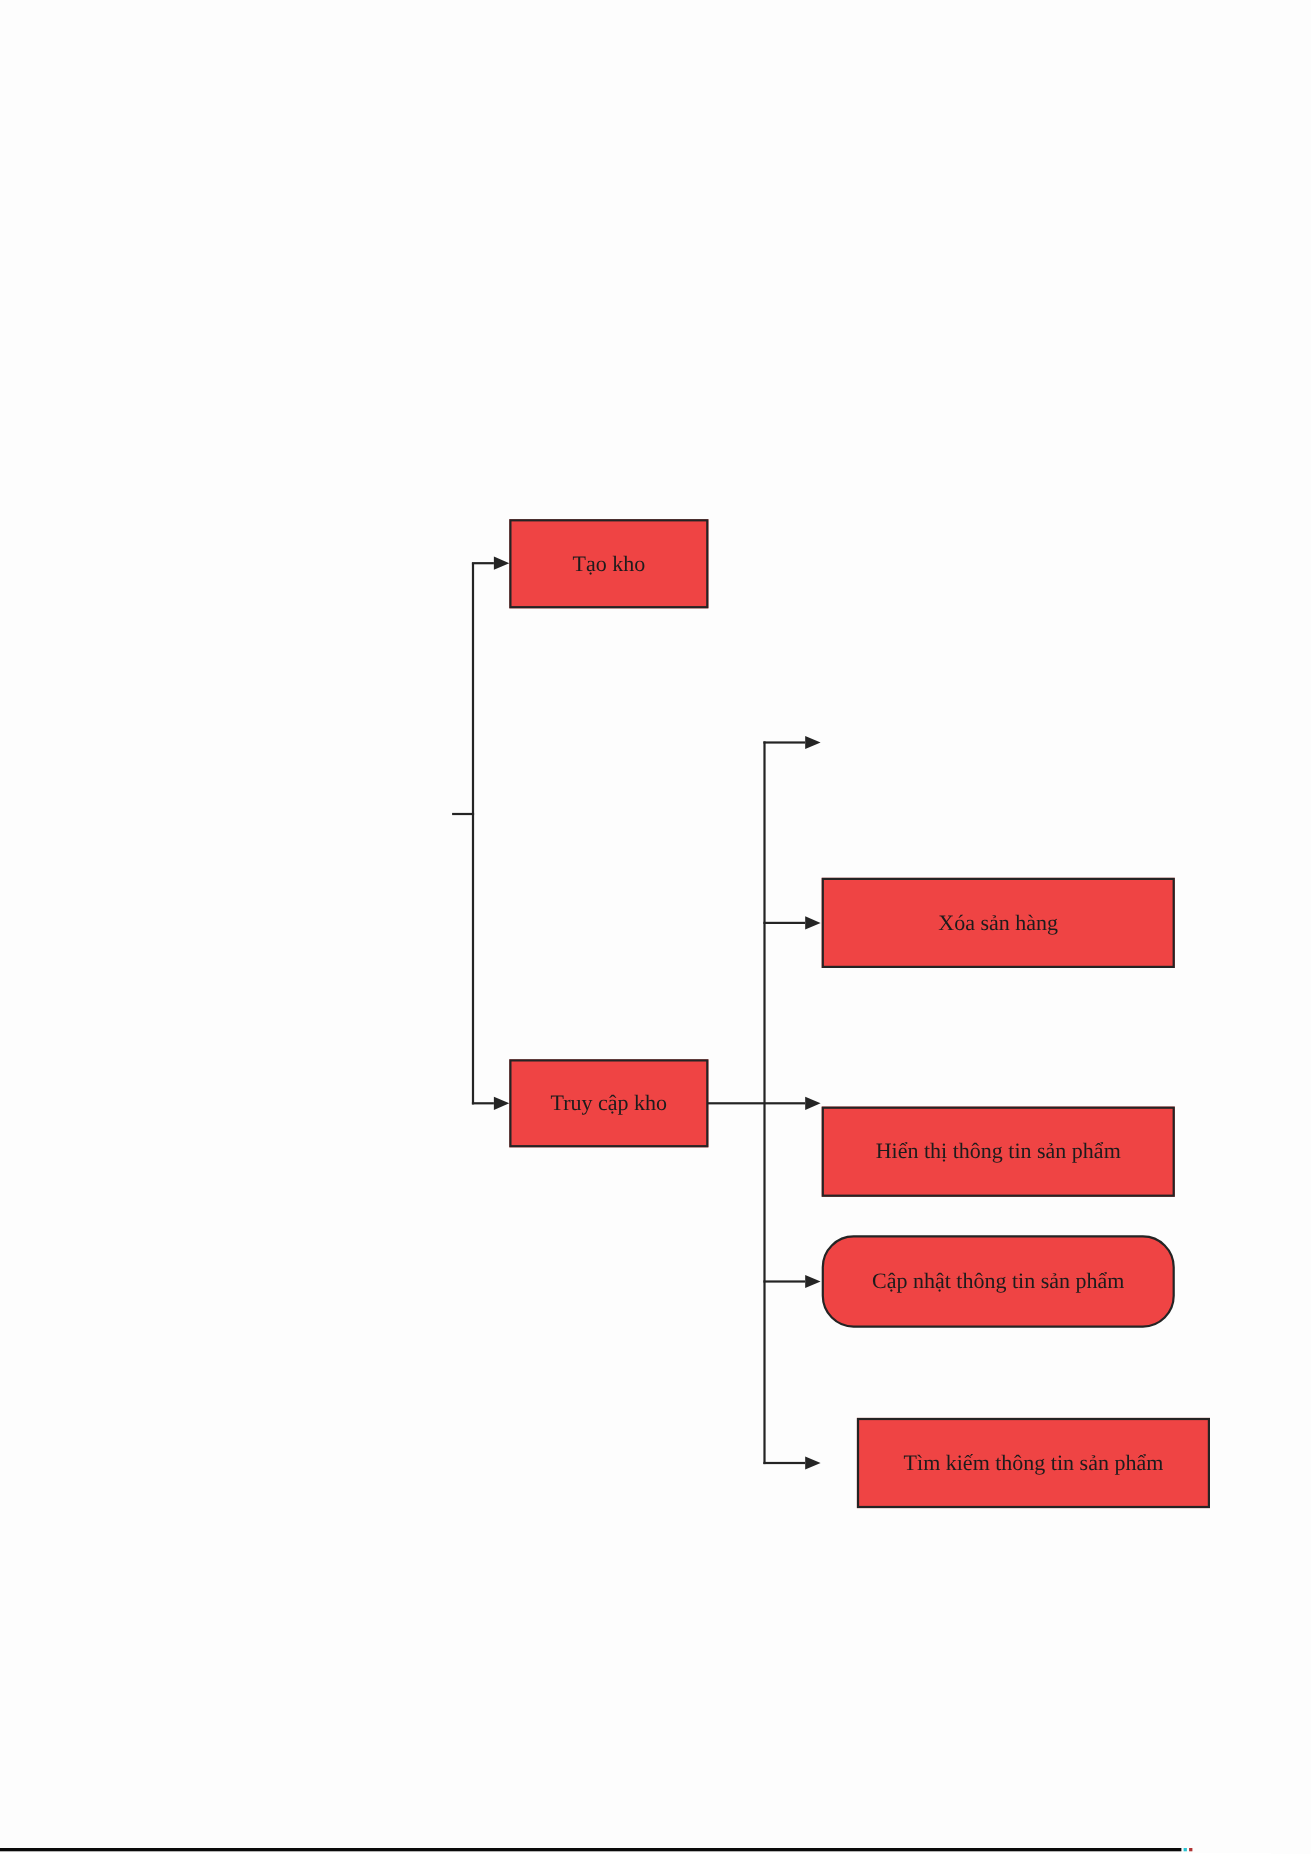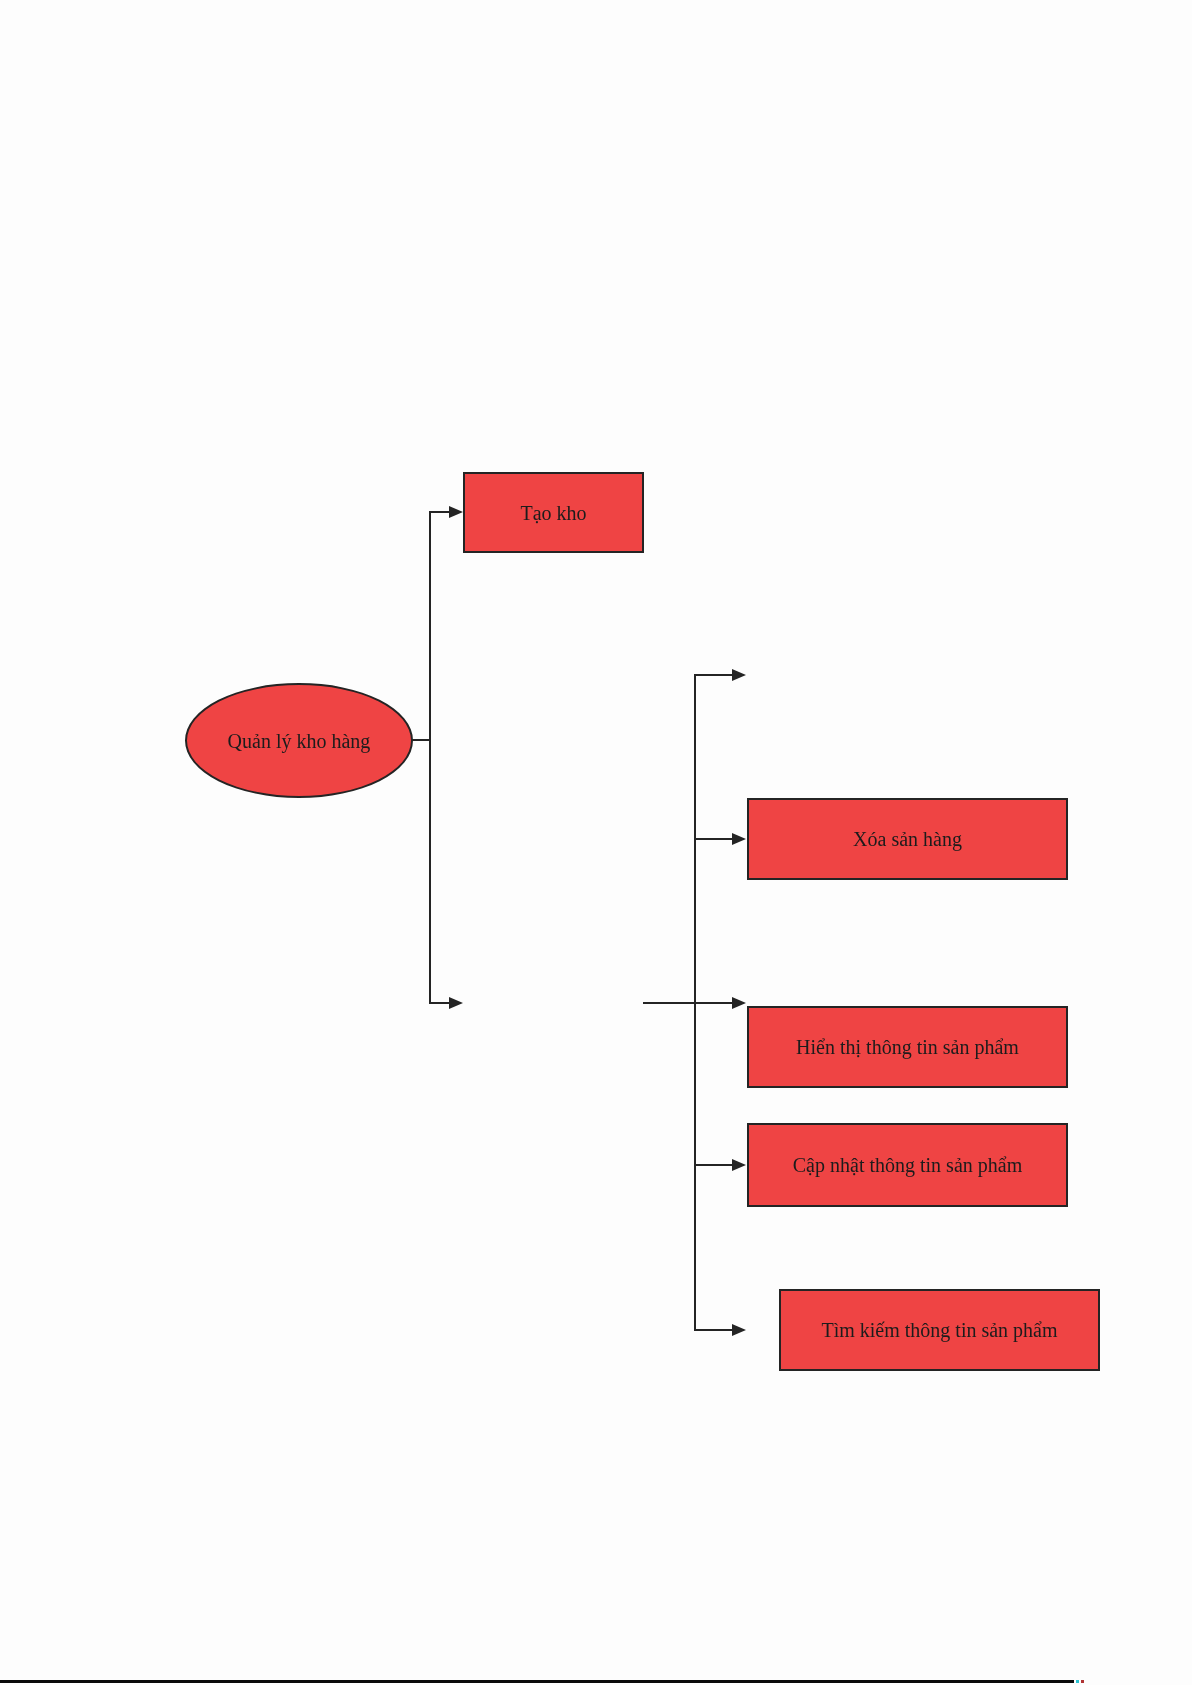--- a/index.html
+++ b/index.html
@@ -38,21 +38,21 @@
     border-radius: 50%;
   }
 
   #node-root      { left: 185px; top: 683px; width: 228px; height: 115px; }
   #node-tao-kho   { left: 463px; top: 472px; width: 181px; height: 81px; }
   #node-truy-cap  { left: 463px; top: 963px; width: 181px; height: 80px; }
 
   #node-them      { left: 747px; top: 633px;  width: 321px; height: 84px; }
   #node-xoa       { left: 747px; top: 798px;  width: 321px; height: 82px; }
   #node-hien-thi  { left: 747px; top: 962px;  width: 321px; height: 82px; margin-top: 44px; }
-  #node-cap-nhat  { left: 747px; top: 1123px; width: 321px; height: 84px; }
+  #node-cap-nhat  { left: 747px; top: 1123px; width: 321px; height: 84px; border-radius: 29px; }
   #node-tim-kiem  { left: 747px; top: 1289px; width: 321px; height: 82px; margin-left: 32px; }
 
   
   .h-line, .v-line {
     position: absolute;
     background: #242424;
   }
   .h-line { height: 2px; }
   .v-line { width: 2px; }
 
@@ -98,26 +98,26 @@
   }
   #bar-black { left: 0;      width: 1074px; background: #0a0a0a; }
   #bar-cyan  { left: 1076px; width: 3px;    background: #2bc3d2; }
   #bar-red   { left: 1081px; width: 3px;    background: #b03434; }
 </style>
 </head>
 <body>
 
 <div class="canvas">
 
-  <div class="node node-ellipse" id="node-root">
-    <span class="label">Quản lý kho hàng</span>
-  </div>
 
   <div class="node" id="node-tao-kho">
     <span class="label">Tạo kho</span>
+  </div>
+  <div class="node" id="node-truy-cap">
+    <span class="label">Truy cập kho</span>
   </div>
 
   <div class="node" id="node-xoa">
     <span class="label">Xóa sản hàng</span>
   </div>
   <div class="node" id="node-hien-thi">
     <span class="label">Hiển thị thông tin sản phẩm</span>
   </div>
   <div class="node" id="node-cap-nhat">
     <span class="label">Cập nhật thông tin sản phẩm</span>

